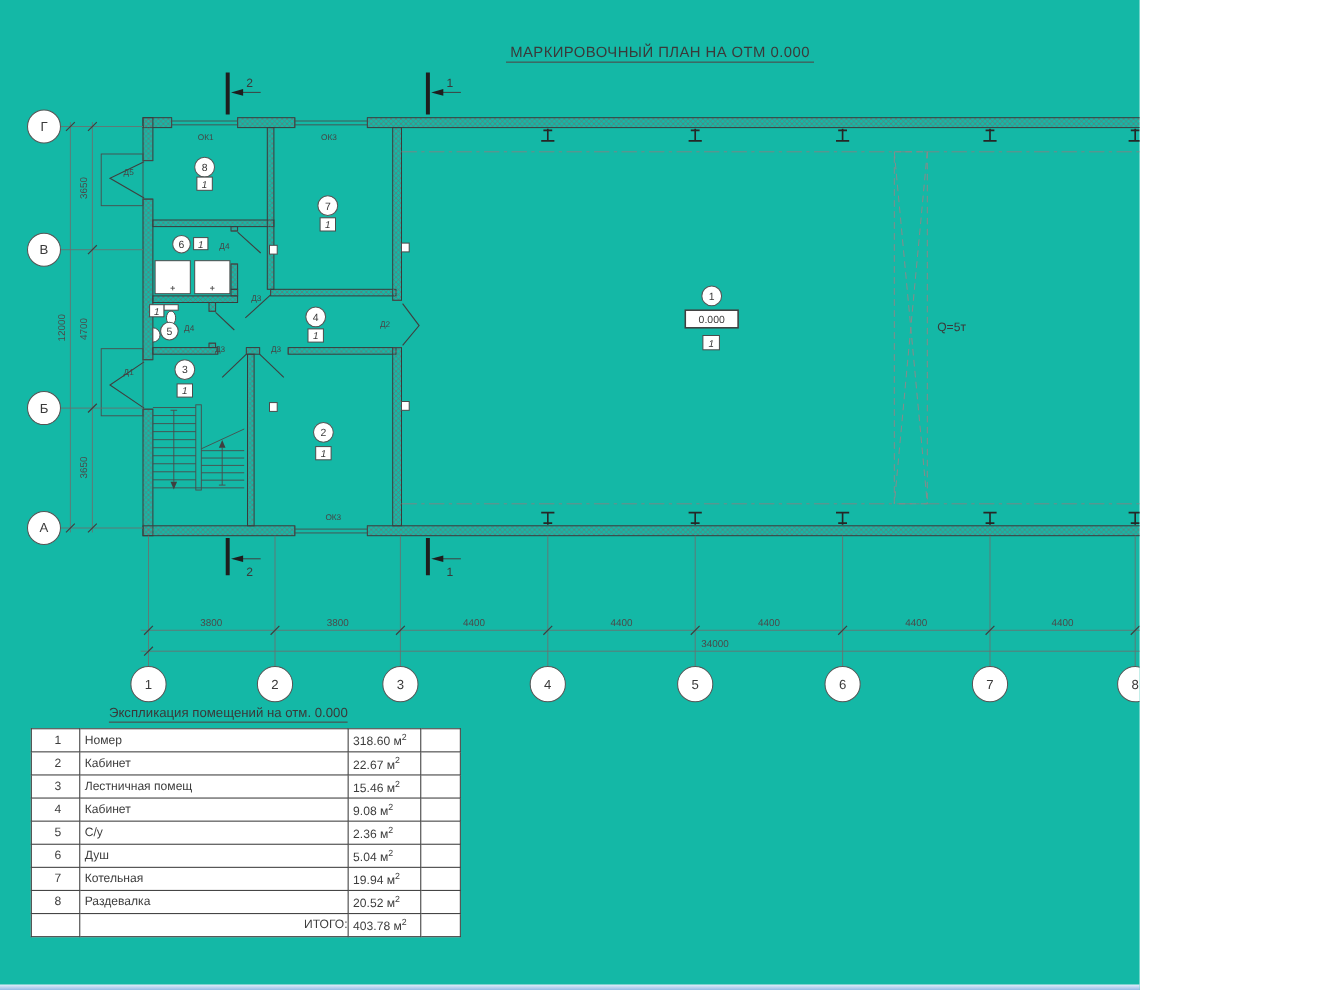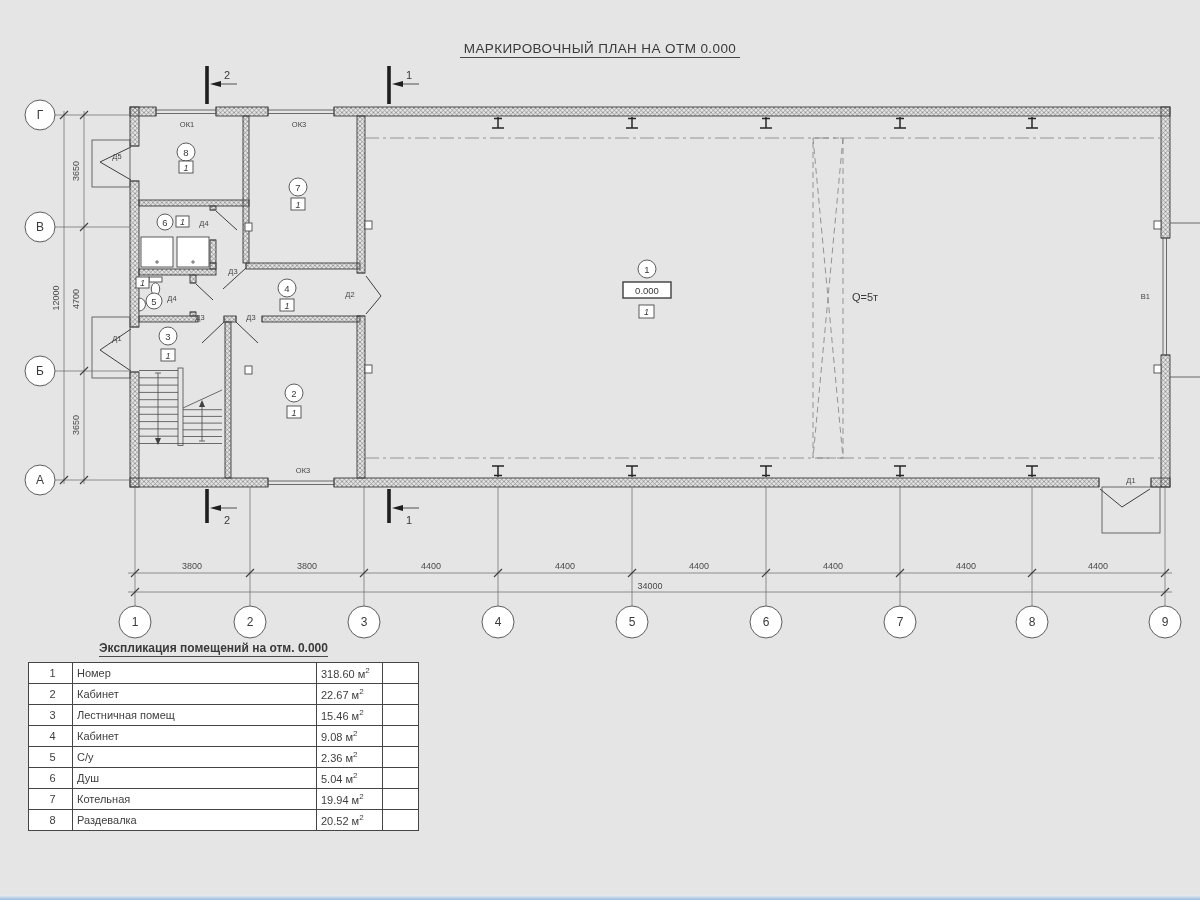--- a/index.html
+++ b/index.html
@@ -1,16 +1,16 @@
 <!DOCTYPE html>
 <html><head>
 <meta charset="utf-8">
 <style>
   html,body{margin:0;padding:0;background:#fff;}
-  .sheet{position:relative;width:1200px;height:900px;background:#e5e5e5;overflow:hidden;
+  .sheet{position:relative;width:1036px;height:900px;background:#14b8a6;overflow:hidden;
          font-family:"Liberation Sans",sans-serif;}
   .plan-title{position:absolute;top:39px;left:0;width:1200px;text-align:center;z-index:5;}
   .plan-title span{display:inline-block;font-size:13.5px;letter-spacing:.4px;color:#3a3a3a;
          border-bottom:1.2px solid #4a4a4a;padding:0 4px 1px 4px;}
   svg{position:absolute;top:0;left:0;}
   svg text{font-family:"Liberation Sans",sans-serif;fill:#3a3a3a;}
   .wall{fill:url(#wh);stroke:#3a3a3a;stroke-width:.9;}
   .thin{stroke:#4a4a4a;stroke-width:.8;fill:none;}
   .leaf{stroke:#3f3f3f;stroke-width:1;fill:none;}
   .fix{stroke:#4a4a4a;stroke-width:.9;fill:#fff;}
@@ -24,21 +24,21 @@
   .secline{stroke:#3f3f3f;stroke-width:.9;fill:none;}
   .t75{font-size:7.5px;fill:#454545;}
   .t9{font-size:9px;fill:#4a4a4a;}
   .t95{font-size:9.5px;}
   .t11{font-size:11px;}
   .t12{font-size:12px;}
   .cat{font-size:9px;font-style:italic;}
   .mid{text-anchor:middle;}
   
   .caption{position:absolute;left:99px;top:641px;font-size:12px;color:#3a3a3a;
-           border-bottom:1px solid #4a4a4a;padding-bottom:1px;z-index:5;font-weight:bold;}
+           border-bottom:1px solid #4a4a4a;padding-bottom:1px;z-index:5;}
   table.sched{position:absolute;left:28px;top:662px;border-collapse:collapse;table-layout:fixed;
            width:390px;border:1.6px solid #3f3f3f;background:#fff;z-index:5;}
   table.sched td{border:1px solid #454545;color:#3d3d3d;font-size:11px;height:20px;
            padding:0 0 0 4px;overflow:hidden;white-space:nowrap;}
   table.sched tr.hdr td{height:32px;text-align:center;padding:0 2px;font-size:10.5px;
            white-space:normal;line-height:1.15;}
   td.c-num{text-align:center;padding:0;}
   td.c-name{padding-left:7px;}
   td.c-tot{text-align:right;padding-right:8px;}
   sup{font-size:8px;}
@@ -351,17 +351,23 @@
       <td class="c-name">Котельная</td>
       <td><span>19.94</span> <span>м</span><sup>2</sup></td>
       <td></td>
     </tr>
     <tr>
       <td class="c-num">8</td>
       <td class="c-name">Раздевалка</td>
       <td><span>20.52</span> <span>м</span><sup>2</sup></td>
       <td></td>
     </tr>
+    <tr>
+      <td class="c-num"></td>
+      <td class="c-tot">ИТОГО:</td>
+      <td><span>403.78</span> <span>м</span><sup>2</sup></td>
+      <td></td>
+    </tr>
   </tbody>
     </table>
 
   <div class="bottom-edge"></div>
 </div>
 
 </body></html>

